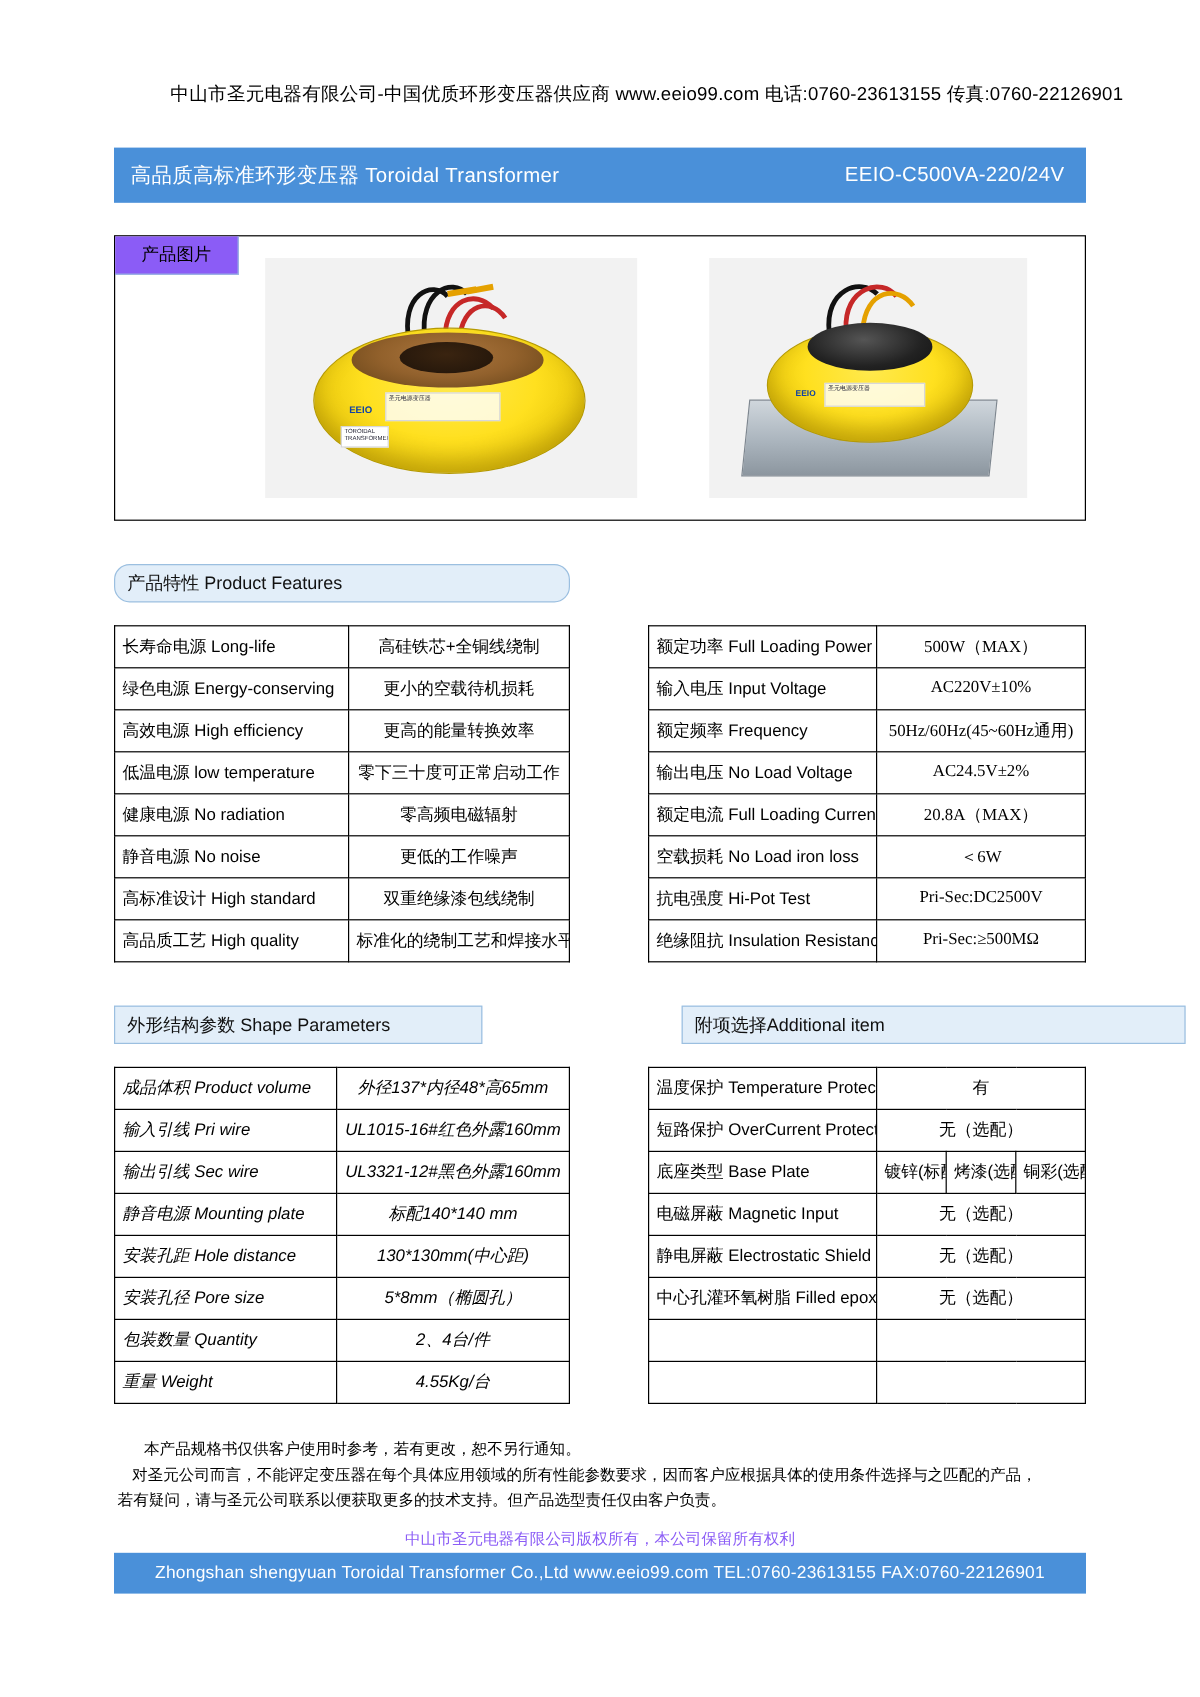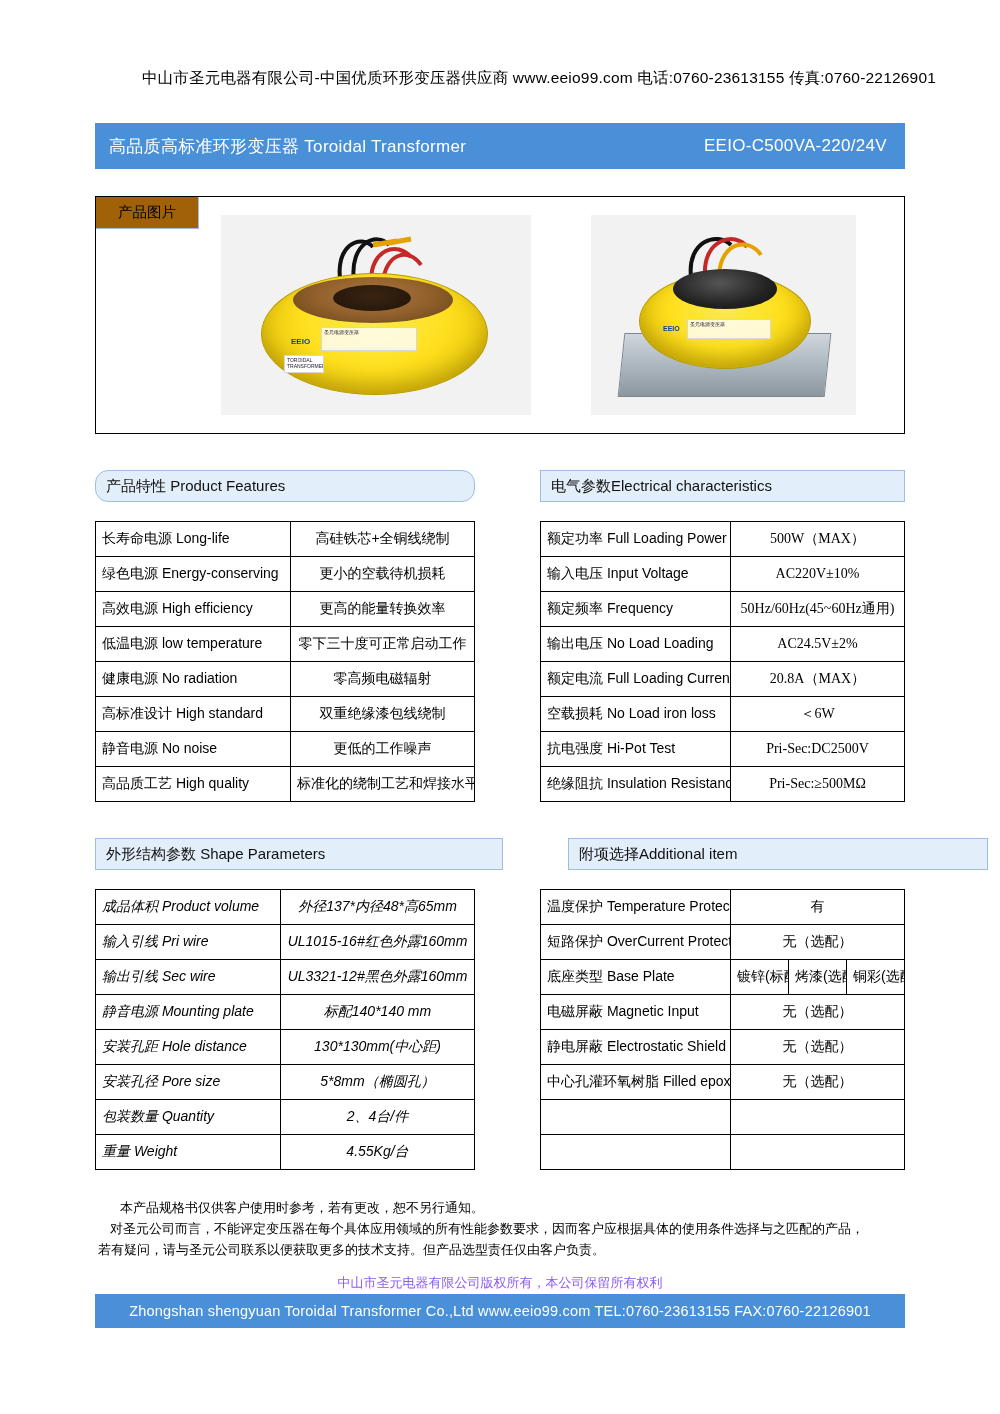--- a/index.html
+++ b/index.html
@@ -69,21 +69,21 @@
     border: 1px solid #000;
     box-sizing: border-box;
     background: #fff;
   }
   .img-tag {
     position: absolute;
     top: 0px;
     left: 0px;
     width: 103px;
     height: 32px;
-    background: #a16207;
+    background: #8b5cf6;
     border-right: 1px solid #9bbfe0;
     border-bottom: 1px solid #9bbfe0;
     display: flex;
     align-items: center;
     justify-content: center;
     font-size: 14.5px;
     box-sizing: border-box;
   }
   .photo {
     position: absolute;
@@ -277,52 +277,51 @@
       </tr>
       <tr>
         <td class="k">低温电源 low temperature</td>
         <td class="v small">零下三十度可正常启动工作</td>
       </tr>
       <tr>
         <td class="k">健康电源 No radiation</td>
         <td class="v">零高频电磁辐射</td>
       </tr>
       <tr>
+        <td class="k">静音电源 No noise</td>
+        <td class="v">更低的工作噪声</td>
+      </tr>
+      <tr>
         <td class="k">高标准设计 High standard</td>
         <td class="v">双重绝缘漆包线绕制</td>
       </tr>
       <tr>
-        <td class="k">静音电源 No noise</td>
-        <td class="v">更低的工作噪声</td>
-      </tr>
-      <tr>
         <td class="k">高品质工艺 High quality</td>
         <td class="v small">标准化的绕制工艺和焊接水平</td>
       </tr>
     </tbody>
   </table>
 
-  <div class="sec-bar" style="top:470px; left:540px; width:365px;">电气参数Electrical characteristics</div>
 
   <table class="spec" style="top:521px; left:540px; width:365px;">
     <tbody>
       <tr>
         <td class="k" style="width:190px">额定功率 Full Loading Power</td>
         <td class="v mono">500W（MAX）</td>
       </tr>
       <tr>
         <td class="k">输入电压 Input Voltage</td>
         <td class="v mono">AC220V±10%</td>
       </tr>
       <tr>
         <td class="k">额定频率 Frequency</td>
         <td class="v mono small">50Hz/60Hz(45~60Hz通用)</td>
       </tr>
       <tr>
-        <td class="k">输出电压 No Load Loading</td>
+        <td class="k">输出电压 No Load Voltage</td>
         <td class="v mono">AC24.5V±2%</td>
       </tr>
       <tr>
         <td class="k">额定电流 Full Loading Current</td>
         <td class="v mono">20.8A（MAX）</td>
       </tr>
       <tr>
         <td class="k">空载损耗 No Load iron loss</td>
         <td class="v mono">＜6W</td>
       </tr>
@@ -330,21 +329,21 @@
         <td class="k">抗电强度 Hi-Pot Test</td>
         <td class="v mono">Pri-Sec:DC2500V</td>
       </tr>
       <tr>
         <td class="k">绝缘阻抗 Insulation Resistance</td>
         <td class="v mono">Pri-Sec:≥500MΩ</td>
       </tr>
     </tbody>
   </table>
 
-  <div class="sec-bar" style="top:838px; left:95px; width:408px;">外形结构参数    Shape Parameters</div>
+  <div class="sec-bar" style="top:838px; left:95px; width:307px;">外形结构参数    Shape Parameters</div>
 
   <table class="spec" style="top:889px; left:95px; width:380px;font-style:italic;">
     <tbody>
       <tr>
         <td class="k" style="width:185px">成品体积 Product volume</td>
         <td class="v small">外径137*内径48*高65mm</td>
       </tr>
       <tr>
         <td class="k">输入引线 Pri wire</td>
         <td class="v small">UL1015-16#红色外露160mm</td>

